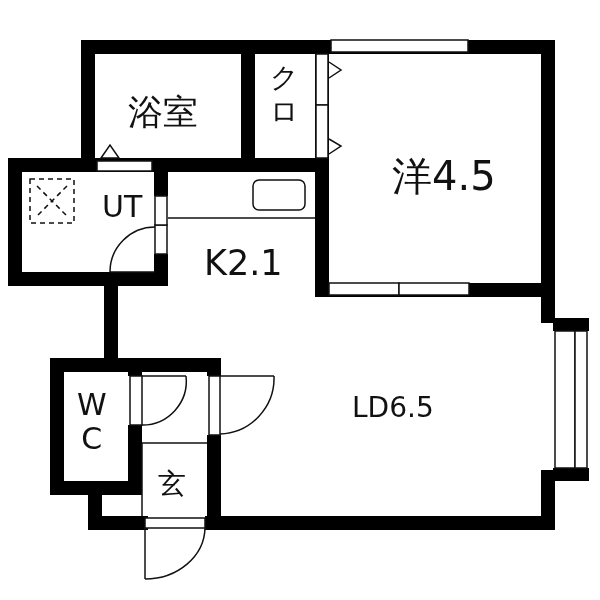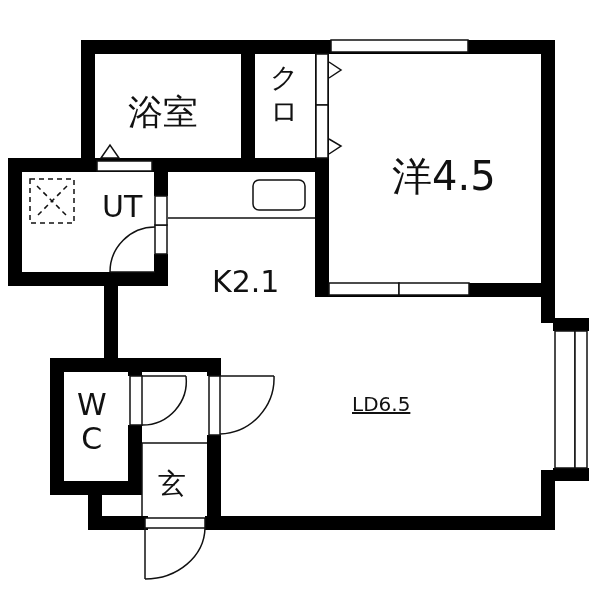--- a/index.html
+++ b/index.html
@@ -136,22 +136,22 @@
 
 <div class="label cjk vertical" style="left:270px; top:64px; font-size:28px;">
   <span>ク</span>
   <span style="margin-top:6px;">ロ</span>
 </div>
 
 <div class="label cjk" style="left:392px; top:156px; font-size:40px;">洋4.5</div>
 
 <div class="label" style="left:86px; top:192px; font-size:30px;margin-left:16px;">UT</div>
 
-<div class="label" style="left:212px; top:246px; font-size:30px;margin-top:21px;">K2.1</div>
+<div class="label" style="left:204px; top:246px; font-size:35px;">K2.1</div>
 
-<div class="label" style="left:352px; top:394px; font-size:20px;text-decoration:underline;">LD6.5</div>
+<div class="label" style="left:352px; top:394px; font-size:28px;">LD6.5</div>
 
 <div class="label vertical" style="left:77px; top:390px; font-size:30px;">
   <span>W</span>
   <span style="margin-top:4px;">C</span>
 </div>
 
 <div class="label cjk" style="left:158px; top:470px; font-size:28px;">玄</div>
 
 </body></html>

